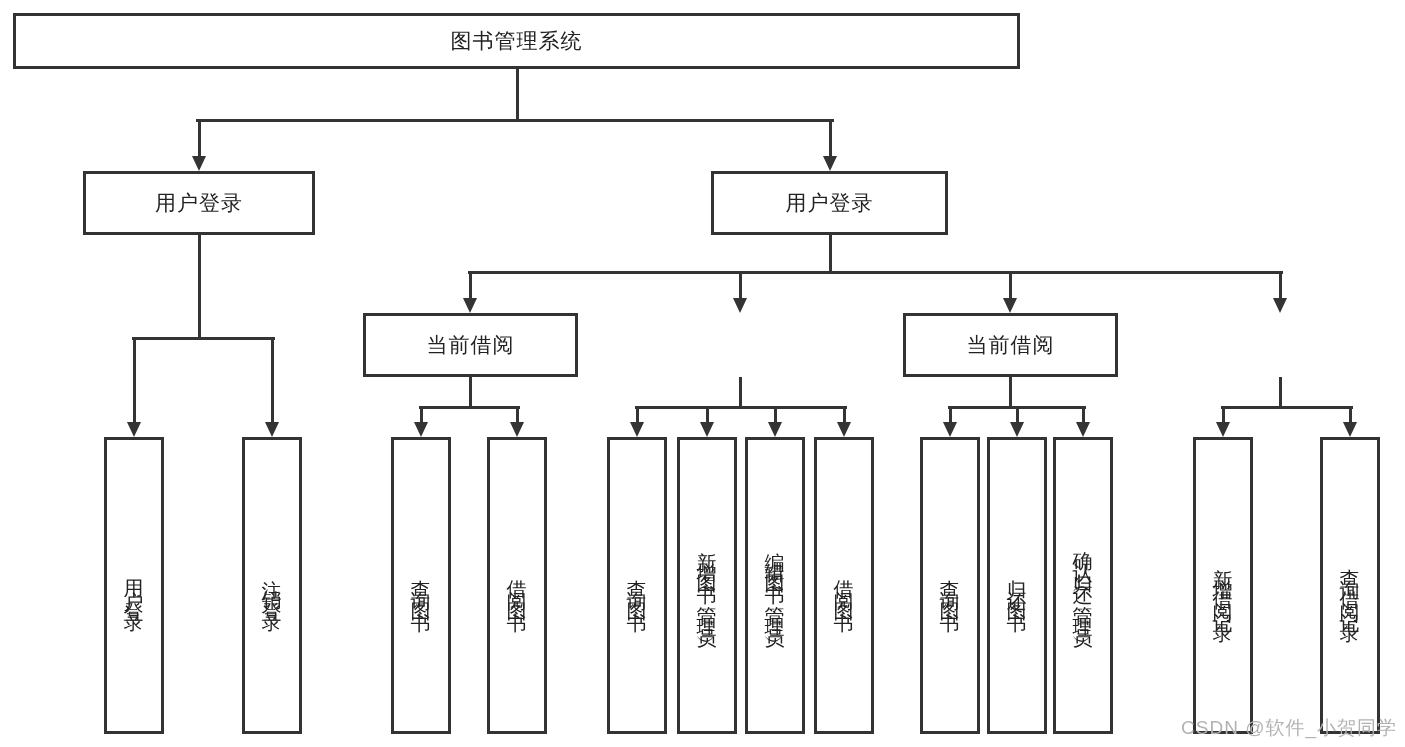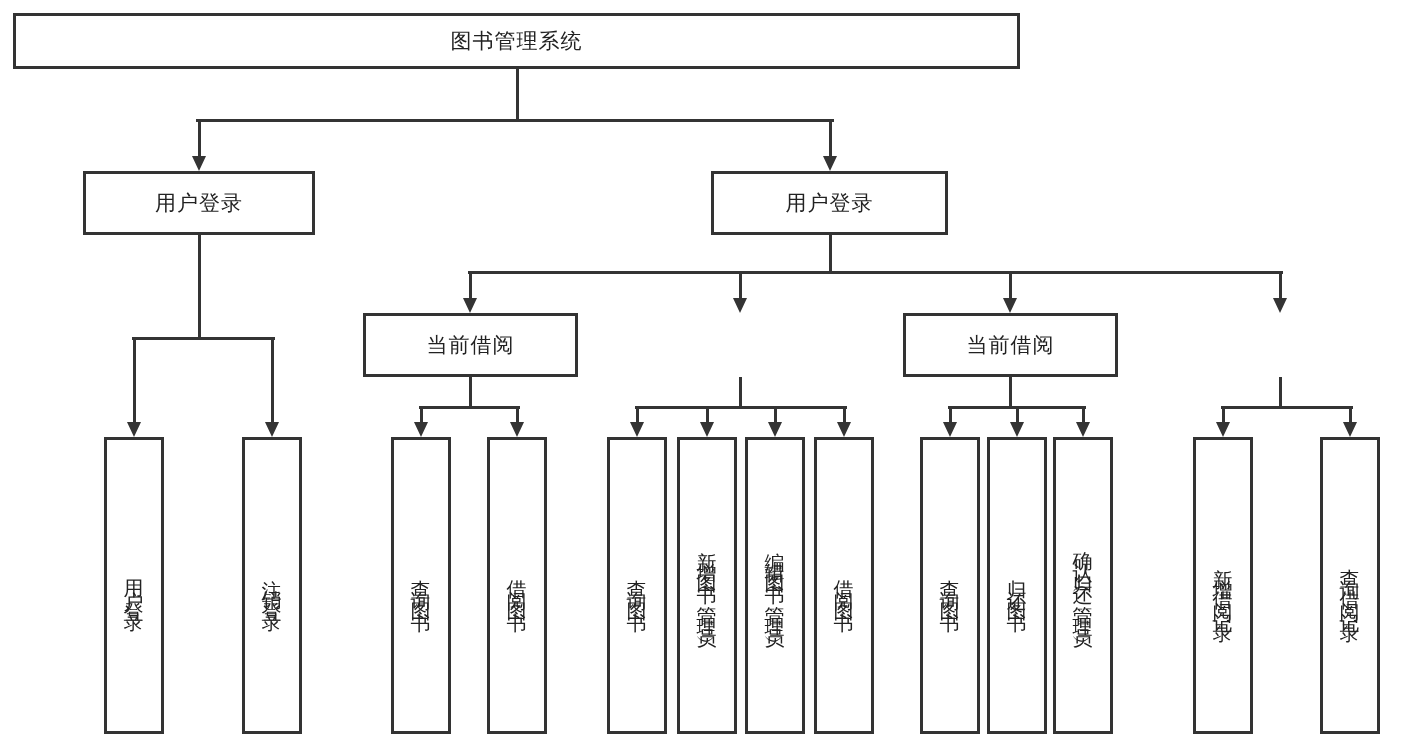--- a/index.html
+++ b/index.html
@@ -108,20 +108,21 @@
   <div class="box vbox" style="left:1053px;top:437px;width:60px;height:297px">
     <span class="lbl">确认归还（管理员）</span>
   </div>
   <div class="box vbox" style="left:1193px;top:437px;width:60px;height:297px">
     <span class="lbl">新增借阅记录</span>
   </div>
   <div class="box vbox" style="left:1320px;top:437px;width:60px;height:297px">
     <span class="lbl">查询借阅记录</span>
   </div>
 
+  <div id="watermark">CSDN @软件_小贺同学</div>
 <div class="vline" style="left: 515.5px; top: 69px; width: 3px; height: 53px;"></div>
     <div class="vline" style="left: 197.5px; top: 235px; width: 3px; height: 105px;"></div>
     <div class="vline" style="left: 828.5px; top: 235px; width: 3px; height: 39px;"></div>
     <div class="vline" style="left: 468.5px; top: 377px; width: 3px; height: 32px;"></div>
     <div class="vline" style="left: 738.5px; top: 377px; width: 3px; height: 32px;"></div>
     <div class="vline" style="left: 1008.5px; top: 377px; width: 3px; height: 32px;"></div>
     <div class="vline" style="left: 1278.5px; top: 377px; width: 3px; height: 32px;"></div>
     <div class="hline" style="left: 195.5px; top: 118.5px; width: 638px; height: 3px;"></div>
     <div class="hline" style="left: 131.5px; top: 336.5px; width: 143px; height: 3px;"></div>
     <div class="hline" style="left: 467.5px; top: 270.5px; width: 815px; height: 3px;"></div>

